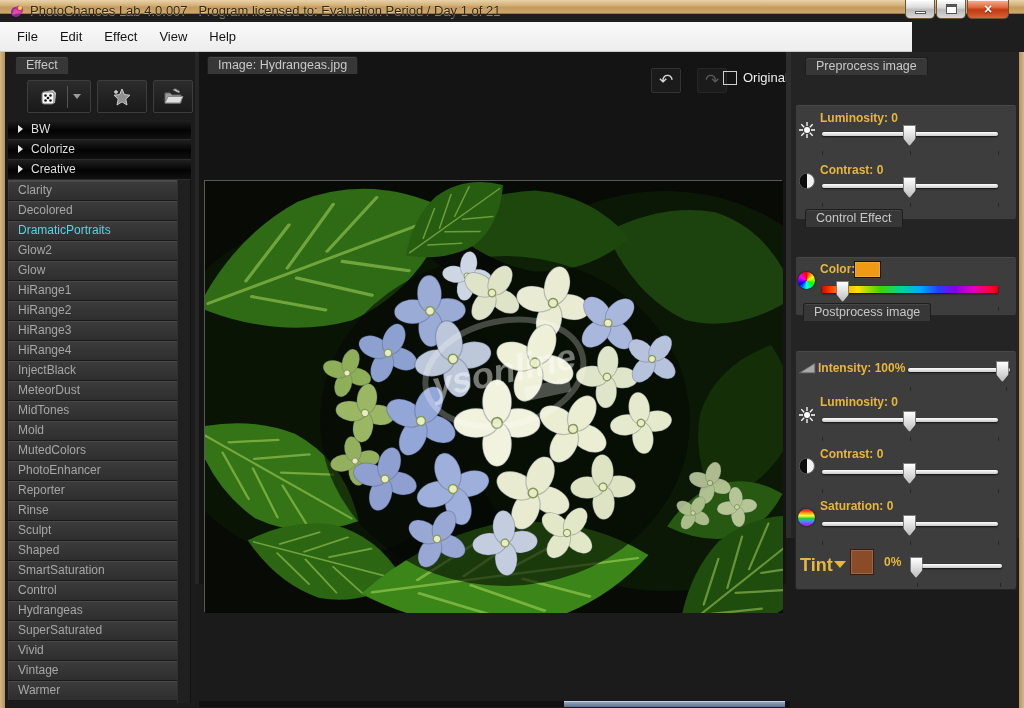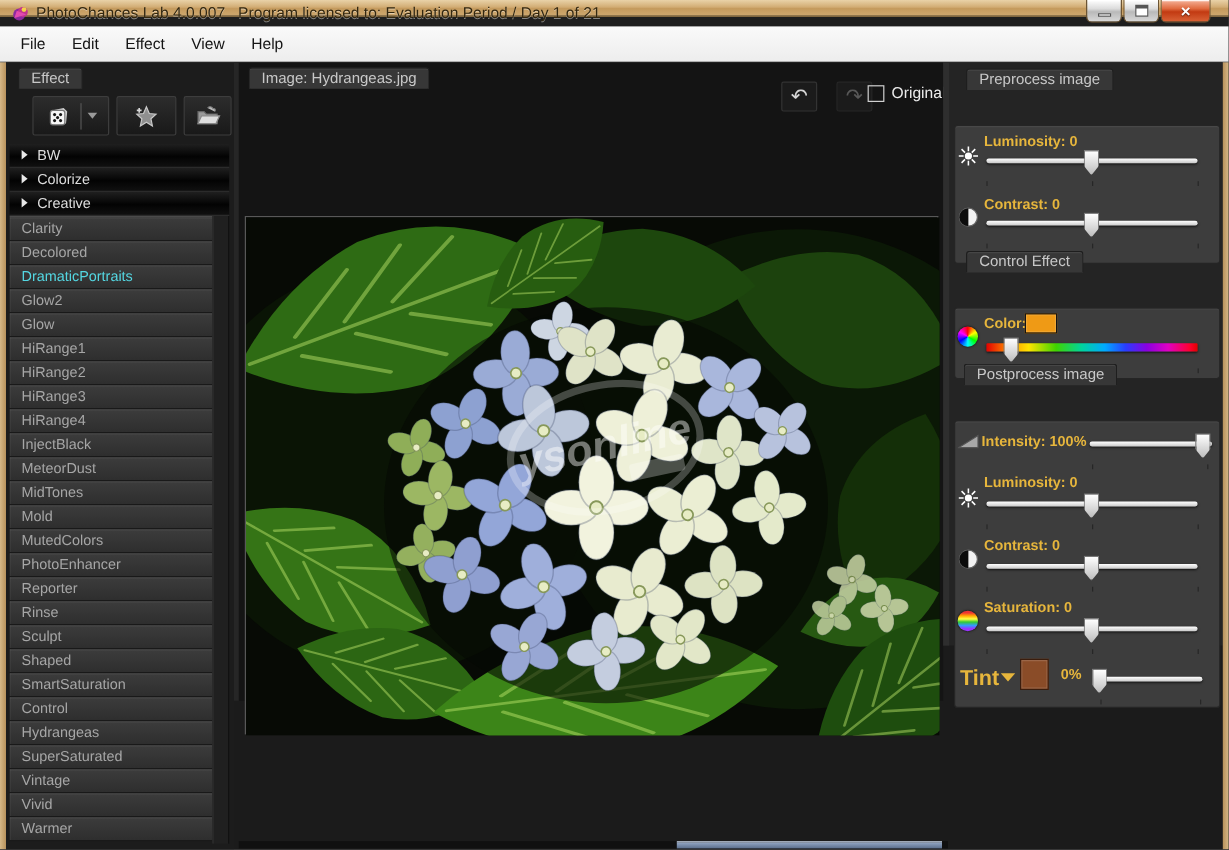--- a/index.html
+++ b/index.html
@@ -19,21 +19,21 @@
   .winbtn.min{left:905px;width:30px;} .winbtn.max{left:936px;width:30px;}
   .winbtn.close{left:967px;width:42px;background:linear-gradient(#f6b49b,#e06a3f 40%,#c23a12 55%,#d96236);}
   .glyph-min{position:absolute;left:9px;top:11px;width:11px;height:3px;background:#fff;
     border:1px solid #555;}
   .glyph-max{position:absolute;left:9px;top:4px;width:11px;height:10px;border:1px solid #555;
     border-top:3px solid #555;background:#fff;}
   .glyph-close{position:absolute;left:0;top:1px;width:100%;text-align:center;color:#fff;
     font-size:14px;font-weight:bold;text-shadow:0 1px 1px rgba(0,0,0,.6);}
 
   
-  .menubar{position:absolute;left:0;top:22px;width:1024px;height:30px;
+  .menubar{position:absolute;left:0;top:22px;width:912px;height:30px;
     background:linear-gradient(#fafafa,#ededed);border-bottom:1px solid #c9c9c9;}
   .menubar ul{margin:0;padding:0 0 0 6px;list-style:none;}
   .menubar li{display:inline-block;padding:0 11px;line-height:29px;font-size:13px;color:#141414;cursor:default;}
 
   
   .frame-l,.frame-r{position:absolute;top:52px;bottom:0;width:5px;
     background:linear-gradient(90deg,#d6b887,#b8925c);z-index:30;}
   .frame-l{left:0;} .frame-r{right:0;background:linear-gradient(90deg,#b8925c,#d6b887);}
 
   
@@ -197,22 +197,22 @@
           <div class="fx">MutedColors</div>
           <div class="fx">PhotoEnhancer</div>
           <div class="fx">Reporter</div>
           <div class="fx">Rinse</div>
           <div class="fx">Sculpt</div>
           <div class="fx">Shaped</div>
           <div class="fx">SmartSaturation</div>
           <div class="fx">Control</div>
           <div class="fx">Hydrangeas</div>
           <div class="fx">SuperSaturated</div>
+          <div class="fx">Vivid</div>
           <div class="fx">Vintage</div>
-          <div class="fx">Vivid</div>
           <div class="fx">Warmer</div>
         </div>
       <div class="fx-scroll"></div>
     </div>
 
     <div class="center-panel">
       <div class="ui-tab" style="left:8px;top:4px;">Image: Hydrangeas.jpg</div>
 
       <div class="histbtn undo"><span>↶</span></div>
       <div class="histbtn redo"><span>↷</span></div>

